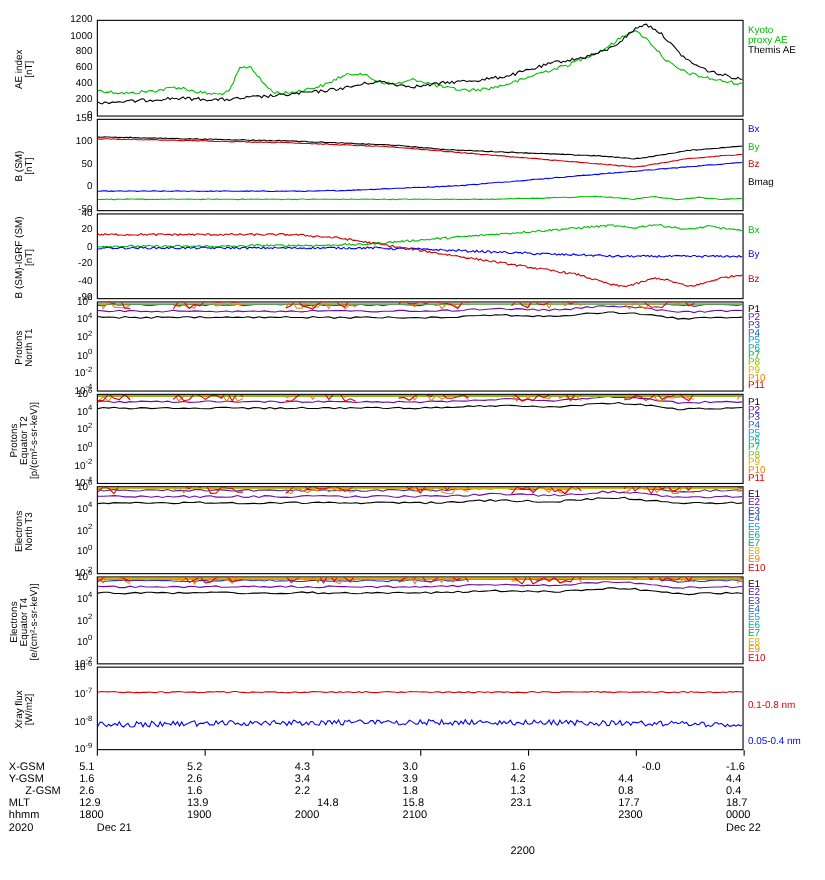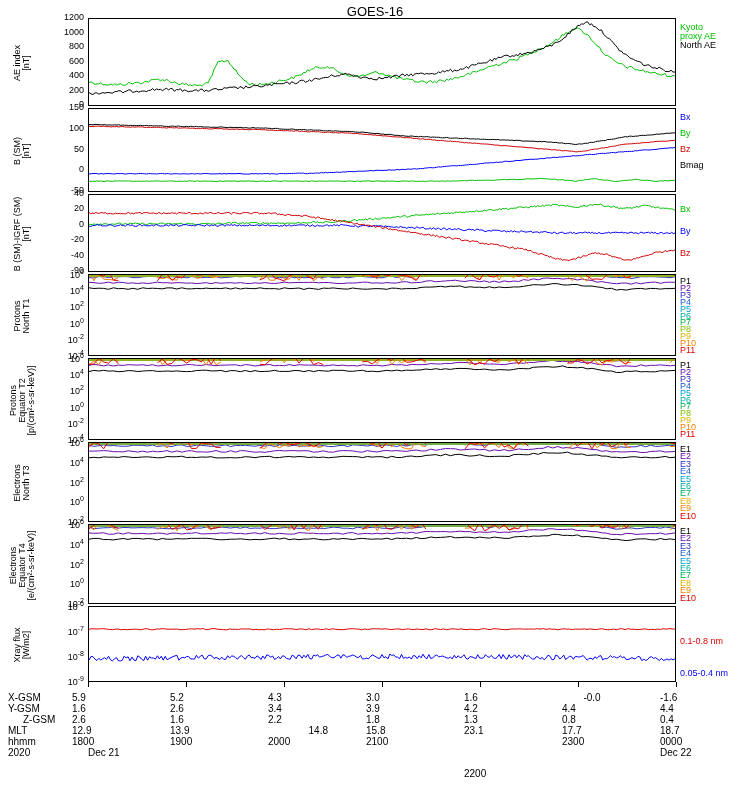--- a/index.html
+++ b/index.html
@@ -10,41 +10,40 @@
   .ylab{position:absolute;font-size:9px;color:#000;text-align:center;transform-origin:center center;}
   .ytick{position:absolute;font-size:9px;color:#000;text-align:right;white-space:nowrap;}
   .leg{position:absolute;font-size:9px;white-space:nowrap;}
   svg{display:block;}
   .axisrow{position:absolute;font-size:10px;color:#000;white-space:nowrap;}
 </style>
 </head>
 <body>
 
 <div id="root">
-  <div class="title">GOES-16</div>
 <div class="panel" style="left: 88px; top: 18px; width: 588px; height: 88px;">
       <svg width="586" height="86" viewBox="0 0 586 86">
         <polyline points="0.0,63.5 2.0,62.8 4.0,64.0 6.0,65.4 7.9,64.8 9.9,65.0 11.9,63.7 13.9,65.9 15.9,65.6 17.9,66.1 19.9,65.9 21.9,64.9 23.8,66.4 25.8,64.7 27.8,66.0 29.8,65.1 31.8,64.8 33.8,66.2 35.8,66.2 37.7,65.8 39.7,63.3 41.7,64.3 43.7,64.9 45.7,63.7 47.7,63.3 49.7,63.4 51.6,64.8 53.6,64.3 55.6,62.7 57.6,62.4 59.6,63.3 61.6,60.9 63.6,60.5 65.6,60.5 67.5,60.3 69.5,60.2 71.5,61.9 73.5,60.7 75.5,61.8 77.5,60.5 79.5,61.4 81.4,63.3 83.4,63.7 85.4,62.8 87.4,64.0 89.4,65.5 91.4,65.4 93.4,63.9 95.3,65.6 97.3,64.4 99.3,66.5 101.3,65.8 103.3,66.8 105.3,65.6 107.3,66.2 109.3,66.4 111.2,66.0 113.2,67.1 115.2,65.2 117.2,63.5 119.2,63.8 121.2,59.1 123.2,56.4 125.1,50.1 127.1,46.7 129.1,42.3 131.1,42.5 133.1,41.6 135.1,43.0 137.1,41.8 139.1,41.7 141.0,45.3 143.0,47.4 145.0,50.3 147.0,51.0 149.0,55.3 151.0,56.9 153.0,58.9 154.9,61.3 156.9,62.0 158.9,64.5 160.9,66.1 162.9,64.2 164.9,65.4 166.9,66.9 168.8,66.3 170.8,64.2 172.8,65.8 174.8,65.5 176.8,64.5 178.8,65.4 180.8,64.6 182.8,63.0 184.7,64.1 186.7,64.3 188.7,62.3 190.7,61.0 192.7,61.7 194.7,61.6 196.7,61.7 198.6,60.4 200.6,60.2 202.6,57.8 204.6,59.8 206.6,56.7 208.6,56.6 210.6,56.0 212.5,56.0 214.5,53.3 216.5,53.8 218.5,50.8 220.5,51.9 222.5,50.2 224.5,49.7 226.5,47.8 228.4,48.2 230.4,49.1 232.4,49.1 234.4,48.8 236.4,49.1 238.4,47.6 240.4,49.4 242.3,48.7 244.3,48.8 246.3,50.6 248.3,52.4 250.3,53.5 252.3,54.3 254.3,55.0 256.3,55.1 258.2,56.4 260.2,57.4 262.2,57.0 264.2,55.7 266.2,57.3 268.2,56.5 270.2,57.6 272.1,56.6 274.1,55.9 276.1,56.7 278.1,55.5 280.1,55.0 282.1,54.0 284.1,53.7 286.0,52.5 288.0,53.2 290.0,55.0 292.0,54.8 294.0,54.8 296.0,56.3 298.0,56.8 300.0,55.9 301.9,57.0 303.9,57.6 305.9,57.1 307.9,59.9 309.9,58.7 311.9,58.2 313.9,60.4 315.8,60.2 317.8,59.7 319.8,60.1 321.8,60.4 323.8,60.6 325.8,62.9 327.8,63.0 329.7,63.1 331.7,62.2 333.7,61.9 335.7,62.8 337.7,64.3 339.7,62.4 341.7,61.6 343.7,63.8 345.6,62.1 347.6,63.8 349.6,61.2 351.6,61.0 353.6,61.7 355.6,62.6 357.6,60.2 359.5,61.2 361.5,59.5 363.5,60.6 365.5,58.6 367.5,58.8 369.5,58.9 371.5,57.7 373.5,57.6 375.4,57.0 377.4,55.2 379.4,54.2 381.4,55.6 383.4,52.8 385.4,52.5 387.4,53.0 389.3,52.1 391.3,50.9 393.3,51.0 395.3,50.0 397.3,49.0 399.3,47.7 401.3,47.4 403.2,46.8 405.2,46.7 407.2,45.3 409.2,46.6 411.2,46.0 413.2,44.5 415.2,43.3 417.2,44.2 419.1,41.7 421.1,40.5 423.1,41.0 425.1,40.4 427.1,41.4 429.1,40.7 431.1,37.0 433.0,37.3 435.0,36.3 437.0,34.8 439.0,36.2 441.0,33.5 443.0,34.6 445.0,33.0 446.9,33.0 448.9,31.5 450.9,29.7 452.9,29.5 454.9,29.3 456.9,26.7 458.9,26.9 460.9,25.2 462.8,24.2 464.8,22.8 466.8,20.3 468.8,21.3 470.8,19.4 472.8,15.8 474.8,16.2 476.7,13.7 478.7,14.2 480.7,12.7 482.7,12.2 484.7,9.8 486.7,9.8 488.7,8.9 490.7,9.8 492.6,11.2 494.6,14.4 496.6,15.2 498.6,15.6 500.6,17.8 502.6,21.4 504.6,23.2 506.5,25.0 508.5,27.3 510.5,28.0 512.5,32.2 514.5,34.5 516.5,36.6 518.5,36.4 520.4,37.7 522.4,38.9 524.4,40.8 526.4,42.5 528.4,43.8 530.4,44.7 532.4,44.3 534.4,45.9 536.3,47.7 538.3,49.1 540.3,47.5 542.3,47.6 544.3,48.9 546.3,51.0 548.3,50.6 550.2,51.4 552.2,51.7 554.2,50.7 556.2,53.2 558.2,52.6 560.2,53.6 562.2,54.0 564.1,53.5 566.1,53.3 568.1,55.0 570.1,55.2 572.1,56.2 574.1,55.4 576.1,54.5 578.1,57.7 580.0,57.4 582.0,57.7 584.0,56.3 586.0,57.3" fill="none" stroke="#00c000" stroke-width="1"></polyline>
         <polyline points="0.0,73.6 2.0,74.9 4.0,75.5 6.0,73.8 7.9,73.9 9.9,75.2 11.9,74.3 13.9,73.6 15.9,74.2 17.9,73.6 19.9,73.5 21.9,74.0 23.8,74.0 25.8,72.6 27.8,72.5 29.8,71.7 31.8,71.9 33.8,73.9 35.8,72.7 37.7,72.0 39.7,70.9 41.7,71.0 43.7,73.5 45.7,72.9 47.7,72.1 49.7,73.1 51.6,72.4 53.6,72.0 55.6,72.2 57.6,72.5 59.6,71.4 61.6,71.3 63.6,69.6 65.6,71.4 67.5,69.9 69.5,70.7 71.5,70.3 73.5,71.6 75.5,70.3 77.5,69.1 79.5,71.1 81.4,69.5 83.4,69.7 85.4,72.3 87.4,70.6 89.4,70.8 91.4,69.7 93.4,72.4 95.3,71.0 97.3,71.6 99.3,72.8 101.3,72.2 103.3,72.3 105.3,71.2 107.3,70.8 109.3,72.3 111.2,70.3 113.2,70.1 115.2,72.5 117.2,71.1 119.2,72.4 121.2,71.6 123.2,70.3 125.1,69.8 127.1,69.5 129.1,70.9 131.1,70.6 133.1,70.6 135.1,68.7 137.1,69.1 139.1,68.8 141.0,68.1 143.0,68.3 145.0,67.9 147.0,68.3 149.0,69.8 151.0,67.5 153.0,68.5 154.9,69.6 156.9,66.9 158.9,68.7 160.9,68.5 162.9,67.5 164.9,66.2 166.9,66.4 168.8,66.5 170.8,67.7 172.8,67.9 174.8,67.2 176.8,65.7 178.8,66.2 180.8,65.3 182.8,66.7 184.7,64.2 186.7,64.7 188.7,64.7 190.7,64.7 192.7,64.7 194.7,64.6 196.7,63.4 198.6,63.1 200.6,65.4 202.6,62.7 204.6,63.7 206.6,64.7 208.6,64.0 210.6,61.8 212.5,61.2 214.5,61.4 216.5,63.2 218.5,62.5 220.5,60.9 222.5,62.4 224.5,60.2 226.5,59.3 228.4,59.8 230.4,60.2 232.4,59.3 234.4,58.8 236.4,58.4 238.4,58.5 240.4,57.7 242.3,55.8 244.3,56.9 246.3,57.5 248.3,56.7 250.3,56.9 252.3,55.2 254.3,55.4 256.3,54.3 258.2,55.3 260.2,55.1 262.2,56.0 264.2,57.4 266.2,56.9 268.2,57.0 270.2,58.6 272.1,59.3 274.1,58.2 276.1,58.1 278.1,58.6 280.1,59.9 282.1,59.2 284.1,60.4 286.0,60.7 288.0,60.9 290.0,58.2 292.0,59.5 294.0,59.7 296.0,58.3 298.0,58.7 300.0,57.4 301.9,59.2 303.9,57.2 305.9,56.3 307.9,56.3 309.9,58.0 311.9,55.8 313.9,55.0 315.8,56.9 317.8,55.3 319.8,57.0 321.8,54.8 323.8,56.8 325.8,55.0 327.8,54.4 329.7,54.8 331.7,54.0 333.7,54.4 335.7,55.3 337.7,54.4 339.7,55.0 341.7,54.7 343.7,54.6 345.6,55.2 347.6,54.5 349.6,52.9 351.6,53.9 353.6,51.7 355.6,52.9 357.6,51.6 359.5,51.9 361.5,50.3 363.5,52.8 365.5,51.2 367.5,51.8 369.5,51.4 371.5,49.9 373.5,50.3 375.4,49.4 377.4,47.4 379.4,49.5 381.4,46.6 383.4,45.5 385.4,46.1 387.4,45.5 389.3,44.1 391.3,44.3 393.3,44.1 395.3,43.8 397.3,43.9 399.3,42.5 401.3,40.4 403.2,42.3 405.2,39.3 407.2,40.4 409.2,38.1 411.2,38.6 413.2,37.9 415.2,36.6 417.2,36.2 419.1,36.5 421.1,38.1 423.1,36.7 425.1,37.3 427.1,35.6 429.1,36.7 431.1,34.0 433.0,35.8 435.0,34.5 437.0,34.2 439.0,33.2 441.0,34.1 443.0,33.9 445.0,31.5 446.9,31.8 448.9,30.0 450.9,30.8 452.9,29.8 454.9,29.4 456.9,27.2 458.9,27.3 460.9,26.4 462.8,27.1 464.8,24.4 466.8,23.4 468.8,23.1 470.8,22.4 472.8,21.1 474.8,19.0 476.7,18.2 478.7,14.4 480.7,14.7 482.7,10.9 484.7,10.8 486.7,9.5 488.7,6.4 490.7,6.5 492.6,4.9 494.6,5.2 496.6,3.2 498.6,2.9 500.6,5.7 502.6,4.8 504.6,7.5 506.5,7.7 508.5,9.9 510.5,11.3 512.5,10.9 514.5,15.2 516.5,17.3 518.5,18.9 520.4,19.7 522.4,21.6 524.4,23.9 526.4,26.3 528.4,28.5 530.4,31.9 532.4,32.0 534.4,34.7 536.3,35.0 538.3,36.3 540.3,38.5 542.3,39.6 544.3,40.2 546.3,41.4 548.3,42.2 550.2,42.6 552.2,43.4 554.2,46.3 556.2,46.5 558.2,45.9 560.2,45.9 562.2,48.1 564.1,49.1 566.1,48.7 568.1,49.8 570.1,48.1 572.1,49.4 574.1,50.4 576.1,52.4 578.1,52.5 580.0,52.7 582.0,51.2 584.0,53.1 586.0,53.0" fill="none" stroke="#000000" stroke-width="1"></polyline>
       </svg>
     </div>
     <div class="ytick" style="left: 40px; width: 44px; top: 12px;">1200</div>
     <div class="ytick" style="left: 40px; width: 44px; top: 26.5px;">1000</div>
     <div class="ytick" style="left: 40px; width: 44px; top: 41px;">800</div>
     <div class="ytick" style="left: 40px; width: 44px; top: 55.5px;">600</div>
     <div class="ytick" style="left: 40px; width: 44px; top: 70px;">400</div>
     <div class="ytick" style="left: 40px; width: 44px; top: 84.5px;">200</div>
     <div class="ytick" style="left: 40px; width: 44px; top: 99px;">0</div>
     <div class="ylab" style="width: 128px; left: -42px; top: 54px; transform: rotate(-90deg); line-height: 9px;">
       <div>AE index</div>
       <div>[nT]</div>
     </div>
     <div class="leg" style="left: 680px; top: 22px; color: rgb(0, 192, 0);">Kyoto</div>
     <div class="leg" style="left: 680px; top: 31px; color: rgb(0, 192, 0);">proxy AE</div>
-    <div class="leg" style="left: 680px; top: 40px; color: rgb(0, 0, 0);">North AE</div>
+    <div class="leg" style="left: 680px; top: 40px; color: rgb(0, 0, 0);">Themis AE</div>
     <div class="panel" style="left: 88px; top: 108px; width: 588px; height: 84px;">
       <svg width="586" height="82" viewBox="0 0 586 82">
         <polyline points="0.0,64.8 2.0,64.8 4.0,64.5 6.0,64.5 7.9,64.5 9.9,65.1 11.9,64.5 13.9,65.0 15.9,64.7 17.9,64.6 19.9,64.5 21.9,64.7 23.8,64.9 25.8,64.9 27.8,64.5 29.8,64.7 31.8,64.6 33.8,64.6 35.8,65.0 37.7,64.9 39.7,64.6 41.7,64.5 43.7,64.7 45.7,64.9 47.7,64.8 49.7,64.5 51.6,64.5 53.6,64.6 55.6,64.8 57.6,65.0 59.6,64.5 61.6,64.7 63.6,64.8 65.6,64.8 67.5,65.0 69.5,64.7 71.5,64.5 73.5,64.5 75.5,64.9 77.5,64.6 79.5,64.6 81.4,65.1 83.4,64.9 85.4,64.7 87.4,64.7 89.4,64.8 91.4,65.0 93.4,64.8 95.3,64.8 97.3,64.9 99.3,65.0 101.3,64.8 103.3,64.5 105.3,65.1 107.3,64.7 109.3,64.6 111.2,65.0 113.2,64.7 115.2,64.5 117.2,64.6 119.2,64.6 121.2,64.9 123.2,64.9 125.1,64.9 127.1,64.9 129.1,64.8 131.1,64.6 133.1,65.0 135.1,64.5 137.1,65.0 139.1,64.5 141.0,64.6 143.0,64.8 145.0,64.6 147.0,64.8 149.0,64.5 151.0,64.5 153.0,64.9 154.9,65.0 156.9,65.1 158.9,65.1 160.9,65.0 162.9,64.6 164.9,64.9 166.9,64.6 168.8,64.9 170.8,64.7 172.8,64.9 174.8,64.6 176.8,64.7 178.8,64.5 180.8,65.0 182.8,64.7 184.7,64.8 186.7,65.0 188.7,65.1 190.7,64.5 192.7,64.6 194.7,64.6 196.7,64.8 198.6,64.5 200.6,64.5 202.6,64.4 204.6,64.4 206.6,64.4 208.6,64.1 210.6,64.2 212.5,64.2 214.5,64.1 216.5,64.7 218.5,64.7 220.5,64.3 222.5,64.2 224.5,64.4 226.5,64.0 228.4,64.1 230.4,64.1 232.4,63.6 234.4,63.9 236.4,63.4 238.4,63.8 240.4,63.5 242.3,63.5 244.3,63.5 246.3,63.3 248.3,63.0 250.3,63.4 252.3,63.2 254.3,62.9 256.3,63.0 258.2,62.7 260.2,62.5 262.2,62.5 264.2,62.7 266.2,62.6 268.2,62.3 270.2,62.2 272.1,62.2 274.1,62.2 276.1,62.1 278.1,62.0 280.1,61.8 282.1,61.5 284.1,61.9 286.0,61.5 288.0,61.2 290.0,61.4 292.0,61.3 294.0,61.5 296.0,61.2 298.0,61.4 300.0,60.7 301.9,61.2 303.9,61.0 305.9,61.1 307.9,60.4 309.9,60.9 311.9,60.6 313.9,60.3 315.8,60.6 317.8,60.2 319.8,60.0 321.8,60.3 323.8,59.9 325.8,59.7 327.8,60.1 329.7,59.7 331.7,59.5 333.7,59.7 335.7,59.1 337.7,59.0 339.7,58.7 341.7,58.6 343.7,58.8 345.6,58.7 347.6,58.3 349.6,57.8 351.6,58.1 353.6,57.7 355.6,57.4 357.6,57.3 359.5,57.1 361.5,56.9 363.5,56.7 365.5,56.7 367.5,56.9 369.5,56.4 371.5,56.5 373.5,56.4 375.4,56.2 377.4,55.8 379.4,55.8 381.4,55.3 383.4,55.6 385.4,55.4 387.4,55.2 389.3,55.0 391.3,54.6 393.3,54.5 395.3,54.1 397.3,53.9 399.3,54.0 401.3,53.7 403.2,53.8 405.2,53.7 407.2,53.1 409.2,53.4 411.2,53.1 413.2,53.1 415.2,52.4 417.2,52.2 419.1,52.5 421.1,52.4 423.1,52.3 425.1,52.0 427.1,51.4 429.1,51.5 431.1,51.5 433.0,51.2 435.0,50.9 437.0,50.6 439.0,50.7 441.0,50.2 443.0,50.4 445.0,50.2 446.9,50.2 448.9,50.1 450.9,49.7 452.9,49.5 454.9,49.7 456.9,49.1 458.9,48.8 460.9,49.0 462.8,48.7 464.8,48.2 466.8,48.5 468.8,48.4 470.8,47.9 472.8,48.1 474.8,47.7 476.7,47.6 478.7,47.3 480.7,47.4 482.7,47.0 484.7,46.7 486.7,46.9 488.7,46.8 490.7,46.7 492.6,46.3 494.6,46.2 496.6,45.6 498.6,45.6 500.6,45.3 502.6,45.5 504.6,45.5 506.5,45.3 508.5,44.8 510.5,44.5 512.5,44.4 514.5,44.3 516.5,44.5 518.5,44.0 520.4,44.0 522.4,43.6 524.4,43.5 526.4,43.8 528.4,43.2 530.4,42.9 532.4,42.9 534.4,42.9 536.3,42.4 538.3,42.6 540.3,42.4 542.3,42.4 544.3,42.3 546.3,41.6 548.3,41.9 550.2,41.3 552.2,41.2 554.2,40.9 556.2,40.9 558.2,40.9 560.2,41.0 562.2,40.8 564.1,40.6 566.1,40.4 568.1,40.3 570.1,39.8 572.1,39.7 574.1,39.6 576.1,39.2 578.1,39.3 580.0,38.9 582.0,38.8 584.0,38.9 586.0,38.5" fill="none" stroke="#0000ff" stroke-width="1"></polyline>
         <polyline points="0.0,72.4 2.0,72.3 4.0,72.2 6.0,72.4 7.9,71.9 9.9,72.3 11.9,71.9 13.9,72.5 15.9,72.5 17.9,71.9 19.9,72.1 21.9,72.2 23.8,72.3 25.8,71.8 27.8,72.0 29.8,71.9 31.8,71.9 33.8,72.1 35.8,71.9 37.7,72.0 39.7,72.0 41.7,72.0 43.7,72.5 45.7,72.2 47.7,72.3 49.7,72.1 51.6,72.4 53.6,72.1 55.6,72.3 57.6,71.9 59.6,72.4 61.6,72.1 63.6,72.1 65.6,72.0 67.5,71.9 69.5,71.9 71.5,72.3 73.5,72.2 75.5,72.2 77.5,72.1 79.5,72.1 81.4,71.9 83.4,72.0 85.4,72.2 87.4,72.4 89.4,72.2 91.4,72.1 93.4,72.5 95.3,72.0 97.3,72.4 99.3,71.9 101.3,71.9 103.3,72.1 105.3,72.4 107.3,72.0 109.3,71.9 111.2,72.4 113.2,72.1 115.2,72.1 117.2,72.1 119.2,72.2 121.2,72.2 123.2,72.2 125.1,72.4 127.1,72.5 129.1,72.4 131.1,71.8 133.1,72.4 135.1,72.1 137.1,72.1 139.1,72.0 141.0,72.1 143.0,72.2 145.0,72.0 147.0,72.1 149.0,72.4 151.0,72.1 153.0,72.0 154.9,72.2 156.9,72.2 158.9,71.9 160.9,72.1 162.9,72.2 164.9,72.1 166.9,72.5 168.8,72.4 170.8,72.2 172.8,71.9 174.8,72.2 176.8,72.5 178.8,72.1 180.8,72.5 182.8,72.1 184.7,71.9 186.7,71.9 188.7,72.2 190.7,72.3 192.7,72.3 194.7,71.9 196.7,72.0 198.6,72.1 200.6,72.1 202.6,72.2 204.6,72.1 206.6,72.0 208.6,72.1 210.6,72.1 212.5,72.2 214.5,72.4 216.5,71.9 218.5,72.3 220.5,72.4 222.5,71.9 224.5,72.1 226.5,72.4 228.4,72.2 230.4,72.0 232.4,72.1 234.4,72.1 236.4,72.3 238.4,72.1 240.4,71.9 242.3,72.1 244.3,72.0 246.3,72.2 248.3,72.1 250.3,72.0 252.3,72.3 254.3,72.3 256.3,72.4 258.2,72.2 260.2,71.9 262.2,72.2 264.2,72.3 266.2,72.5 268.2,71.9 270.2,72.3 272.1,72.5 274.1,71.9 276.1,72.1 278.1,71.9 280.1,71.9 282.1,72.2 284.1,72.4 286.0,72.1 288.0,71.9 290.0,72.1 292.0,72.0 294.0,72.2 296.0,72.4 298.0,71.9 300.0,72.2 301.9,72.1 303.9,72.1 305.9,72.3 307.9,72.4 309.9,72.4 311.9,72.3 313.9,71.9 315.8,72.2 317.8,71.9 319.8,72.5 321.8,71.9 323.8,72.2 325.8,72.2 327.8,72.5 329.7,72.1 331.7,72.4 333.7,72.2 335.7,72.4 337.7,72.4 339.7,72.1 341.7,71.9 343.7,72.0 345.6,72.3 347.6,72.0 349.6,72.4 351.6,72.1 353.6,71.9 355.6,72.3 357.6,72.0 359.5,72.0 361.5,72.3 363.5,71.9 365.5,72.0 367.5,71.9 369.5,71.9 371.5,71.8 373.5,71.7 375.4,71.5 377.4,71.9 379.4,71.4 381.4,71.3 383.4,71.2 385.4,71.5 387.4,71.5 389.3,71.2 391.3,71.4 393.3,71.3 395.3,71.1 397.3,71.3 399.3,71.1 401.3,71.3 403.2,71.3 405.2,71.3 407.2,71.0 409.2,70.7 411.2,70.9 413.2,70.5 415.2,70.4 417.2,70.8 419.1,70.5 421.1,70.5 423.1,70.3 425.1,70.3 427.1,70.5 429.1,70.7 431.1,70.4 433.0,70.5 435.0,70.2 437.0,70.0 439.0,69.7 441.0,69.9 443.0,69.9 445.0,69.9 446.9,69.7 448.9,69.8 450.9,69.4 452.9,69.5 454.9,69.8 456.9,69.7 458.9,70.1 460.9,70.1 462.8,70.4 464.8,70.1 466.8,70.2 468.8,71.0 470.8,70.8 472.8,70.8 474.8,70.9 476.7,71.5 478.7,71.2 480.7,71.5 482.7,71.7 484.7,72.1 486.7,72.4 488.7,72.0 490.7,71.2 492.6,71.4 494.6,71.1 496.6,70.5 498.6,70.6 500.6,70.3 502.6,69.8 504.6,69.8 506.5,69.5 508.5,70.1 510.5,70.7 512.5,70.7 514.5,71.2 516.5,71.0 518.5,71.2 520.4,71.5 522.4,71.8 524.4,72.3 526.4,72.5 528.4,72.3 530.4,72.1 532.4,71.9 534.4,71.6 536.3,71.2 538.3,71.4 540.3,70.9 542.3,71.2 544.3,70.6 546.3,70.2 548.3,70.5 550.2,70.8 552.2,71.3 554.2,71.3 556.2,71.4 558.2,71.2 560.2,71.5 562.2,71.7 564.1,72.1 566.1,72.3 568.1,72.4 570.1,72.0 572.1,71.8 574.1,72.0 576.1,71.5 578.1,71.9 580.0,71.7 582.0,71.5 584.0,71.4 586.0,71.3" fill="none" stroke="#00c000" stroke-width="1"></polyline>
         <polyline points="0.0,17.1 2.0,17.5 4.0,17.5 6.0,17.2 7.9,17.2 9.9,17.1 11.9,17.6 13.9,17.1 15.9,17.3 17.9,17.7 19.9,17.5 21.9,18.0 23.8,17.6 25.8,17.8 27.8,17.4 29.8,18.0 31.8,17.6 33.8,17.5 35.8,18.0 37.7,18.0 39.7,18.0 41.7,18.3 43.7,17.8 45.7,18.2 47.7,17.9 49.7,17.9 51.6,17.9 53.6,17.9 55.6,18.5 57.6,18.4 59.6,18.4 61.6,18.3 63.6,18.6 65.6,18.3 67.5,18.4 69.5,18.3 71.5,18.5 73.5,18.8 75.5,18.7 77.5,19.1 79.5,18.6 81.4,18.6 83.4,18.7 85.4,19.0 87.4,18.6 89.4,19.1 91.4,19.1 93.4,19.0 95.3,18.8 97.3,19.0 99.3,19.1 101.3,19.3 103.3,19.1 105.3,19.5 107.3,19.6 109.3,19.6 111.2,19.7 113.2,19.2 115.2,19.7 117.2,19.6 119.2,19.9 121.2,20.0 123.2,20.0 125.1,19.5 127.1,19.5 129.1,19.9 131.1,19.5 133.1,19.7 135.1,20.2 137.1,19.8 139.1,20.3 141.0,20.4 143.0,20.0 145.0,20.4 147.0,20.0 149.0,20.2 151.0,20.5 153.0,20.0 154.9,20.6 156.9,20.4 158.9,20.7 160.9,20.8 162.9,20.2 164.9,20.3 166.9,20.4 168.8,20.5 170.8,20.6 172.8,20.7 174.8,20.8 176.8,20.8 178.8,21.2 180.8,21.2 182.8,21.1 184.7,21.3 186.7,21.5 188.7,21.5 190.7,21.5 192.7,21.5 194.7,21.8 196.7,21.7 198.6,21.6 200.6,22.0 202.6,21.7 204.6,22.3 206.6,21.8 208.6,21.8 210.6,22.4 212.5,22.1 214.5,22.5 216.5,22.3 218.5,22.8 220.5,22.9 222.5,22.5 224.5,22.5 226.5,22.8 228.4,22.7 230.4,22.8 232.4,23.2 234.4,23.4 236.4,23.5 238.4,23.1 240.4,23.2 242.3,23.4 244.3,23.9 246.3,23.4 248.3,23.9 250.3,24.0 252.3,23.6 254.3,23.7 256.3,24.0 258.2,23.9 260.2,24.1 262.2,24.2 264.2,24.6 266.2,24.6 268.2,24.3 270.2,25.0 272.1,24.9 274.1,25.3 276.1,25.3 278.1,25.5 280.1,25.7 282.1,25.6 284.1,26.2 286.0,25.9 288.0,26.4 290.0,26.3 292.0,26.6 294.0,27.0 296.0,26.8 298.0,27.1 300.0,27.2 301.9,27.5 303.9,27.8 305.9,27.8 307.9,28.0 309.9,28.0 311.9,27.9 313.9,28.6 315.8,28.8 317.8,28.6 319.8,28.9 321.8,28.7 323.8,29.3 325.8,29.6 327.8,29.3 329.7,30.0 331.7,30.1 333.7,29.7 335.7,30.4 337.7,30.4 339.7,30.2 341.7,30.5 343.7,31.1 345.6,30.8 347.6,31.4 349.6,31.6 351.6,31.4 353.6,31.5 355.6,31.9 357.6,32.0 359.5,32.3 361.5,32.0 363.5,32.7 365.5,32.4 367.5,32.7 369.5,32.7 371.5,33.2 373.5,33.3 375.4,33.8 377.4,33.5 379.4,34.0 381.4,33.8 383.4,34.4 385.4,34.1 387.4,34.3 389.3,34.4 391.3,34.8 393.3,34.9 395.3,35.0 397.3,35.0 399.3,35.2 401.3,35.4 403.2,35.6 405.2,36.0 407.2,36.1 409.2,36.1 411.2,36.7 413.2,36.8 415.2,36.6 417.2,36.7 419.1,37.0 421.1,37.1 423.1,37.3 425.1,37.6 427.1,37.7 429.1,38.0 431.1,37.8 433.0,38.0 435.0,38.2 437.0,38.4 439.0,38.8 441.0,38.7 443.0,38.9 445.0,39.0 446.9,39.4 448.9,39.7 450.9,39.9 452.9,39.6 454.9,40.2 456.9,39.9 458.9,40.3 460.9,40.3 462.8,41.0 464.8,40.7 466.8,40.8 468.8,41.2 470.8,41.1 472.8,41.8 474.8,41.8 476.7,41.5 478.7,41.8 480.7,42.2 482.7,42.1 484.7,42.5 486.7,42.8 488.7,42.8 490.7,42.4 492.6,42.4 494.6,42.0 496.6,42.0 498.6,41.7 500.6,41.0 502.6,40.6 504.6,40.3 506.5,40.0 508.5,40.1 510.5,39.5 512.5,38.9 514.5,39.0 516.5,38.6 518.5,38.5 520.4,37.8 522.4,37.5 524.4,37.2 526.4,37.0 528.4,36.4 530.4,36.0 532.4,35.6 534.4,35.4 536.3,35.1 538.3,35.0 540.3,34.9 542.3,34.8 544.3,34.6 546.3,34.5 548.3,34.2 550.2,34.3 552.2,33.9 554.2,33.7 556.2,33.6 558.2,33.5 560.2,33.4 562.2,32.9 564.1,33.0 566.1,32.5 568.1,32.4 570.1,32.3 572.1,32.2 574.1,32.2 576.1,32.3 578.1,32.1 580.0,31.9 582.0,31.6 584.0,31.5 586.0,31.2" fill="none" stroke="#d00000" stroke-width="1"></polyline>
         <polyline points="0.0,15.5 2.0,15.7 4.0,15.8 6.0,15.4 7.9,15.5 9.9,15.6 11.9,15.8 13.9,15.8 15.9,15.6 17.9,16.1 19.9,15.9 21.9,16.0 23.8,16.1 25.8,15.8 27.8,16.1 29.8,15.7 31.8,16.4 33.8,16.0 35.8,16.3 37.7,16.2 39.7,16.7 41.7,16.3 43.7,16.5 45.7,16.6 47.7,16.6 49.7,16.6 51.6,16.3 53.6,16.7 55.6,16.6 57.6,16.4 59.6,16.9 61.6,16.5 63.6,16.9 65.6,16.9 67.5,16.7 69.5,17.0 71.5,16.7 73.5,17.0 75.5,17.3 77.5,17.4 79.5,17.5 81.4,17.3 83.4,17.0 85.4,17.4 87.4,17.3 89.4,17.0 91.4,17.4 93.4,17.6 95.3,17.8 97.3,17.3 99.3,17.8 101.3,17.3 103.3,17.4 105.3,17.8 107.3,17.4 109.3,17.9 111.2,17.6 113.2,17.8 115.2,18.0 117.2,18.1 119.2,17.9 121.2,18.3 123.2,18.3 125.1,18.2 127.1,18.3 129.1,18.3 131.1,17.9 133.1,18.0 135.1,18.3 137.1,18.5 139.1,18.7 141.0,18.2 143.0,18.5 145.0,18.7 147.0,18.3 149.0,18.7 151.0,18.3 153.0,18.7 154.9,18.9 156.9,18.6 158.9,19.0 160.9,19.2 162.9,18.7 164.9,18.6 166.9,19.2 168.8,18.8 170.8,19.1 172.8,19.0 174.8,19.2 176.8,18.9 178.8,19.3 180.8,19.3 182.8,19.8 184.7,19.5 186.7,19.4 188.7,19.4 190.7,20.0 192.7,20.1 194.7,20.2 196.7,20.3 198.6,20.3 200.6,20.3 202.6,19.9 204.6,20.2 206.6,20.7 208.6,20.7 210.6,20.5 212.5,20.6 214.5,20.5 216.5,20.7 218.5,21.2 220.5,20.8 222.5,20.8 224.5,21.2 226.5,21.1 228.4,21.2 230.4,21.1 232.4,21.4 234.4,21.8 236.4,21.8 238.4,21.9 240.4,21.6 242.3,21.9 244.3,22.2 246.3,21.7 248.3,22.1 250.3,22.2 252.3,22.4 254.3,22.4 256.3,22.3 258.2,22.4 260.2,22.5 262.2,22.6 264.2,22.7 266.2,23.1 268.2,23.1 270.2,23.4 272.1,23.1 274.1,23.1 276.1,23.5 278.1,23.5 280.1,24.0 282.1,24.1 284.1,24.4 286.0,24.7 288.0,24.3 290.0,24.6 292.0,25.2 294.0,25.0 296.0,25.5 298.0,25.4 300.0,25.3 301.9,25.5 303.9,25.9 305.9,26.3 307.9,26.3 309.9,26.5 311.9,26.9 313.9,26.6 315.8,27.1 317.8,27.2 319.8,27.4 321.8,27.0 323.8,27.1 325.8,27.6 327.8,27.4 329.7,27.9 331.7,27.4 333.7,27.8 335.7,27.8 337.7,27.6 339.7,27.8 341.7,28.3 343.7,28.0 345.6,28.2 347.6,28.3 349.6,28.2 351.6,28.7 353.6,28.8 355.6,28.8 357.6,28.4 359.5,28.9 361.5,29.2 363.5,29.2 365.5,29.0 367.5,29.0 369.5,29.3 371.5,29.5 373.5,29.7 375.4,29.2 377.4,29.3 379.4,29.6 381.4,30.0 383.4,29.8 385.4,29.9 387.4,30.2 389.3,29.8 391.3,30.4 393.3,30.2 395.3,30.3 397.3,30.4 399.3,30.6 401.3,30.6 403.2,30.4 405.2,30.5 407.2,30.7 409.2,30.5 411.2,31.1 413.2,30.9 415.2,30.9 417.2,31.1 419.1,31.0 421.1,31.3 423.1,31.1 425.1,31.6 427.1,31.3 429.1,31.4 431.1,31.4 433.0,32.1 435.0,32.1 437.0,32.0 439.0,32.1 441.0,32.2 443.0,32.2 445.0,32.2 446.9,32.5 448.9,32.7 450.9,32.3 452.9,32.8 454.9,32.4 456.9,32.7 458.9,33.2 460.9,33.0 462.8,33.2 464.8,33.6 466.8,33.3 468.8,33.8 470.8,34.1 472.8,33.8 474.8,34.4 476.7,34.7 478.7,34.5 480.7,34.6 482.7,34.9 484.7,35.3 486.7,35.5 488.7,35.2 490.7,34.8 492.6,35.1 494.6,34.6 496.6,34.2 498.6,34.4 500.6,33.5 502.6,33.4 504.6,33.4 506.5,32.7 508.5,32.2 510.5,32.1 512.5,31.7 514.5,31.6 516.5,31.5 518.5,30.5 520.4,30.5 522.4,30.3 524.4,30.1 526.4,29.7 528.4,29.1 530.4,28.8 532.4,28.5 534.4,28.0 536.3,27.6 538.3,28.0 540.3,27.2 542.3,27.2 544.3,27.5 546.3,27.1 548.3,27.2 550.2,26.7 552.2,26.4 554.2,26.3 556.2,26.5 558.2,26.1 560.2,26.0 562.2,26.0 564.1,25.8 566.1,25.4 568.1,25.0 570.1,25.3 572.1,24.8 574.1,24.9 576.1,24.5 578.1,24.2 580.0,24.3 582.0,24.1 584.0,23.9 586.0,23.8" fill="none" stroke="#000000" stroke-width="1"></polyline>
       </svg>
     </div>
     <div class="ytick" style="left: 40px; width: 44px; top: 102px;">150</div>
     <div class="ytick" style="left: 40px; width: 44px; top: 122.75px;">100</div>
@@ -284,21 +283,21 @@
     <div class="leg" style="left: 680px; top: 636px; color: rgb(224, 0, 0);">0.1-0.8 nm</div>
     <div class="leg" style="left: 680px; top: 668px; color: rgb(0, 0, 255);">0.05-0.4 nm</div>
     <div style="position: absolute; left: 88px; top: 682px; width: 1px; height: 5px; background: rgb(0, 0, 0);"></div>
     <div style="position: absolute; left: 186px; top: 682px; width: 1px; height: 5px; background: rgb(0, 0, 0);"></div>
     <div style="position: absolute; left: 284px; top: 682px; width: 1px; height: 5px; background: rgb(0, 0, 0);"></div>
     <div style="position: absolute; left: 382px; top: 682px; width: 1px; height: 5px; background: rgb(0, 0, 0);"></div>
     <div style="position: absolute; left: 480px; top: 682px; width: 1px; height: 5px; background: rgb(0, 0, 0);"></div>
     <div style="position: absolute; left: 578px; top: 682px; width: 1px; height: 5px; background: rgb(0, 0, 0);"></div>
     <div style="position: absolute; left: 676px; top: 682px; width: 1px; height: 5px; background: rgb(0, 0, 0);"></div>
     <div class="axisrow" style="left: 8px; top: 692px;">X-GSM</div>
-    <div class="axisrow" style="top: 692px; left: 72px; width: 60px; text-align: left;">5.9</div>
+    <div class="axisrow" style="top: 692px; left: 72px; width: 60px; text-align: left;">5.1</div>
     <div class="axisrow" style="top: 692px; left: 170px; width: 60px; text-align: left;">5.2</div>
     <div class="axisrow" style="top: 692px; left: 268px; width: 60px; text-align: left;">4.3</div>
     <div class="axisrow" style="top: 692px; left: 366px; width: 60px; text-align: left;">3.0</div>
     <div class="axisrow" style="top: 692px; left: 464px; width: 60px; text-align: left;">1.6</div>
     <div class="axisrow" style="top: 692px; left: 562px; width: 60px; text-align: center;">-0.0</div>
     <div class="axisrow" style="top: 692px; left: 660px; width: 60px; text-align: left;">-1.6</div>
     <div class="axisrow" style="left: 8px; top: 703px;">Y-GSM</div>
     <div class="axisrow" style="top: 703px; left: 72px; width: 60px; text-align: left;">1.6</div>
     <div class="axisrow" style="top: 703px; left: 170px; width: 60px; text-align: left;">2.6</div>
     <div class="axisrow" style="top: 703px; left: 268px; width: 60px; text-align: left;">3.4</div>
@@ -310,21 +309,21 @@
     <div class="axisrow" style="top: 714px; left: 72px; width: 60px; text-align: left;">2.6</div>
     <div class="axisrow" style="top: 714px; left: 170px; width: 60px; text-align: left;">1.6</div>
     <div class="axisrow" style="top: 714px; left: 268px; width: 60px; text-align: left;">2.2</div>
     <div class="axisrow" style="top: 714px; left: 366px; width: 60px; text-align: left;">1.8</div>
     <div class="axisrow" style="top: 714px; left: 464px; width: 60px; text-align: left;">1.3</div>
     <div class="axisrow" style="top: 714px; left: 562px; width: 60px; text-align: left;">0.8</div>
     <div class="axisrow" style="top: 714px; left: 660px; width: 60px; text-align: left;">0.4</div>
     <div class="axisrow" style="left: 8px; top: 725px;">MLT</div>
     <div class="axisrow" style="top: 725px; left: 72px; width: 60px; text-align: left;">12.9</div>
     <div class="axisrow" style="top: 725px; left: 170px; width: 60px; text-align: left;">13.9</div>
-    <div class="axisrow" style="top: 725px; left: 268px; width: 60px; text-align: right;">14.8</div>
+    <div class="axisrow" style="top: 725px; left: 268px; width: 60px; text-align: center;">14.8</div>
     <div class="axisrow" style="top: 725px; left: 366px; width: 60px; text-align: left;">15.8</div>
     <div class="axisrow" style="top: 725px; left: 464px; width: 60px; text-align: left;">23.1</div>
     <div class="axisrow" style="top: 725px; left: 562px; width: 60px; text-align: left;">17.7</div>
     <div class="axisrow" style="top: 725px; left: 660px; width: 60px; text-align: left;">18.7</div>
     <div class="axisrow" style="left: 8px; top: 736px;">hhmm</div>
     <div class="axisrow" style="top: 736px; left: 72px; width: 60px; text-align: left;">1800</div>
     <div class="axisrow" style="top: 736px; left: 170px; width: 60px; text-align: left;">1900</div>
     <div class="axisrow" style="top: 736px; left: 268px; width: 60px; text-align: left;">2000</div>
     <div class="axisrow" style="top: 736px; left: 366px; width: 60px; text-align: left;">2100</div>
     <div class="axisrow" style="top: 768px; left: 464px; width: 60px; text-align: left;">2200</div>

